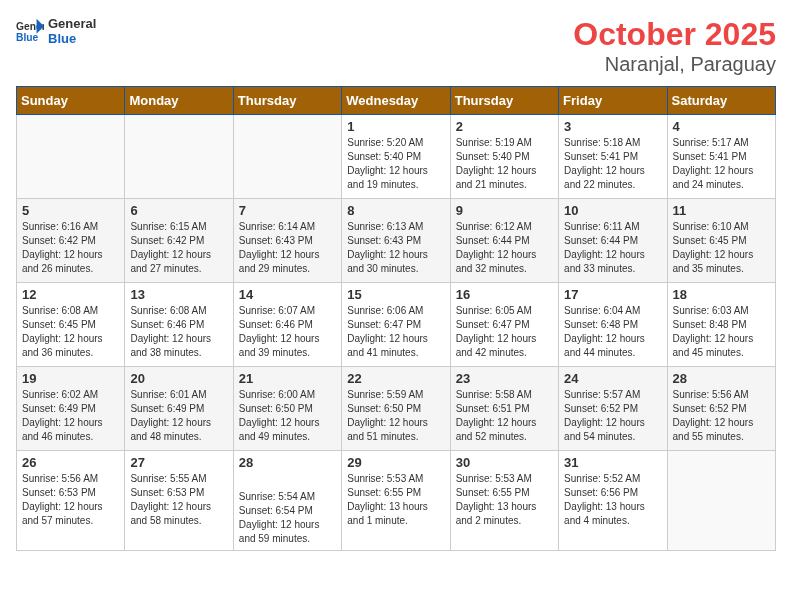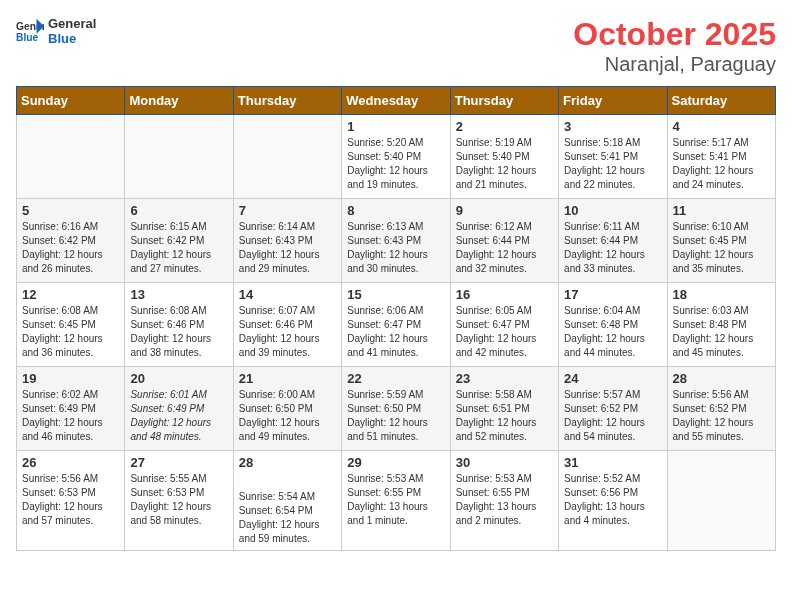--- a/index.html
+++ b/index.html
@@ -254,21 +254,21 @@
       <tr>
         <td>
           <span class="day-num">19</span>
           <div class="day-info" style="white-space: pre-line;">Sunrise: 6:02 AM
 Sunset: 6:49 PM
 Daylight: 12 hours
 and 46 minutes.</div>
         </td>
         <td>
           <span class="day-num">20</span>
-          <div class="day-info" style="white-space: pre-line; font-style: italic;">Sunrise: 6:01 AM
+          <div class="day-info" style="white-space: pre-line;">Sunrise: 6:01 AM
 Sunset: 6:49 PM
 Daylight: 12 hours
 and 48 minutes.</div>
         </td>
         <td>
           <span class="day-num">21</span>
           <div class="day-info" style="white-space: pre-line;">Sunrise: 6:00 AM
 Sunset: 6:50 PM
 Daylight: 12 hours
 and 49 minutes.</div>

